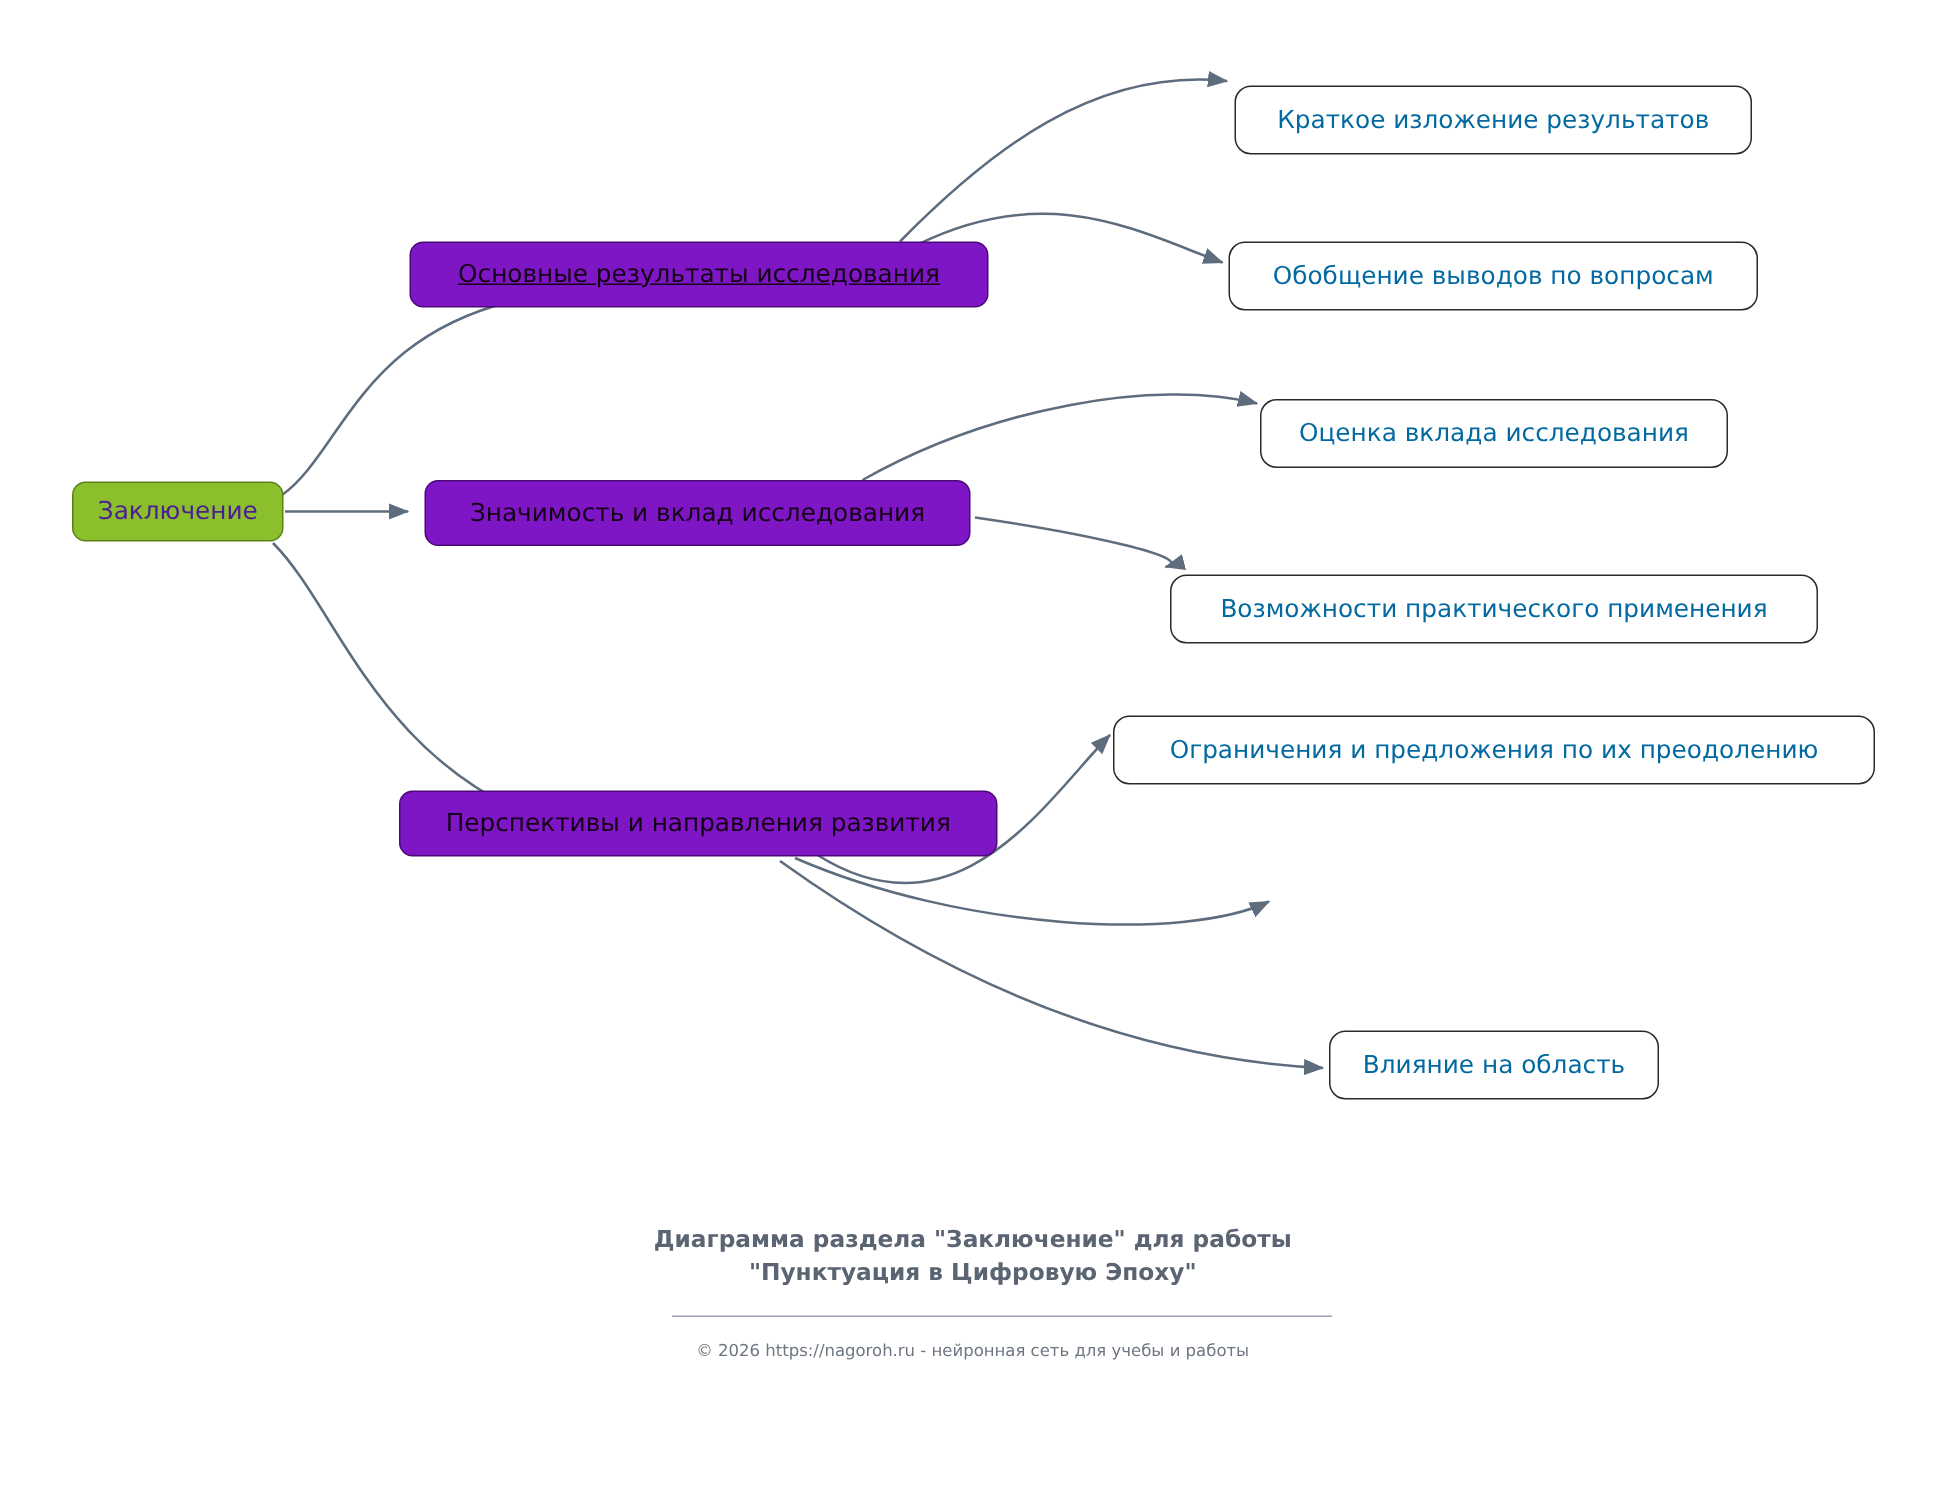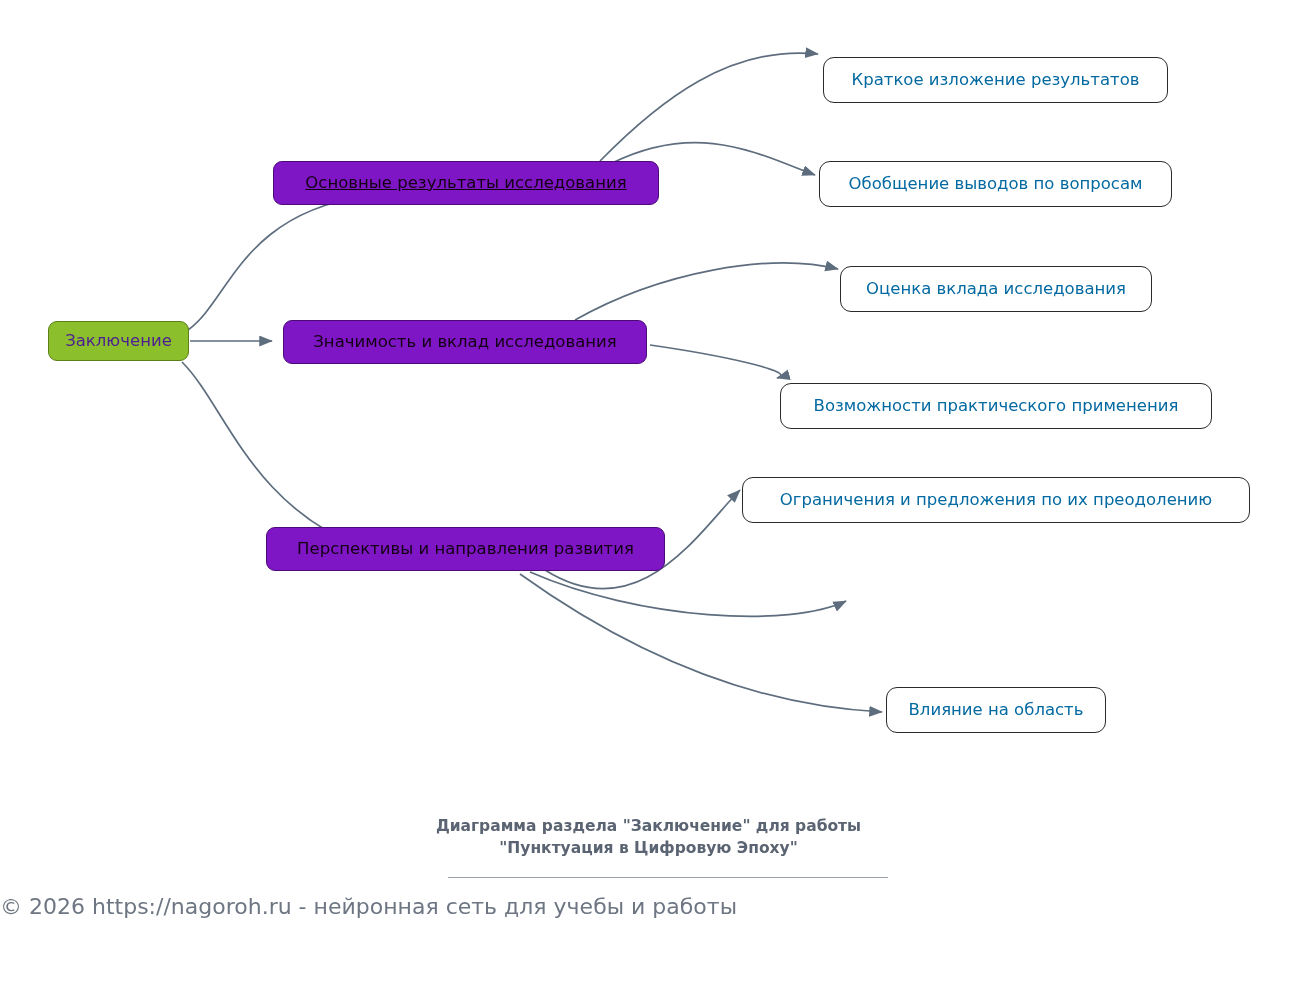--- a/index.html
+++ b/index.html
@@ -72,22 +72,22 @@
     top: 877px;
     width: 440px;
     height: 1px;
     background: #9aa3ad;
   }
   #footer {
     position: absolute;
     left: 0;
     top: 894px;
     width: 1297px;
-    text-align: left;
-    font-size: 22px;
+    text-align: center;
+    font-size: 11px;
     color: #6d7682;
   }
 </style>
 </head>
 <body>
 
 <div id="canvas">
 
   <svg id="edges" viewBox="0 0 1297 990">
     <defs>

